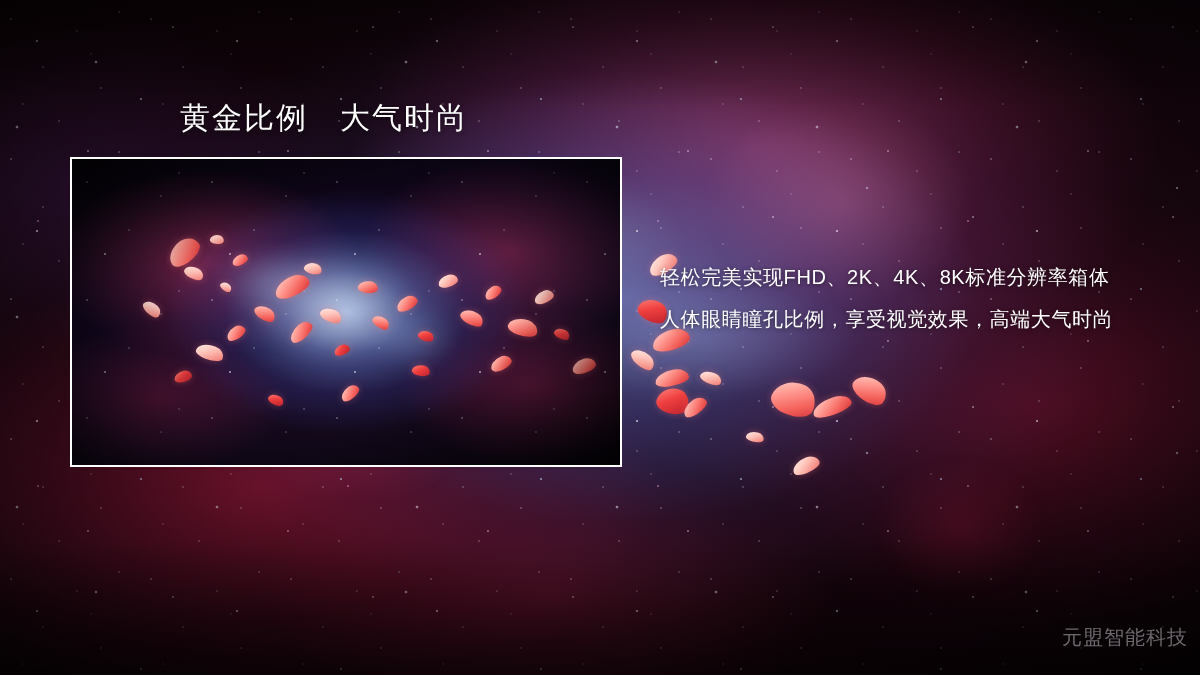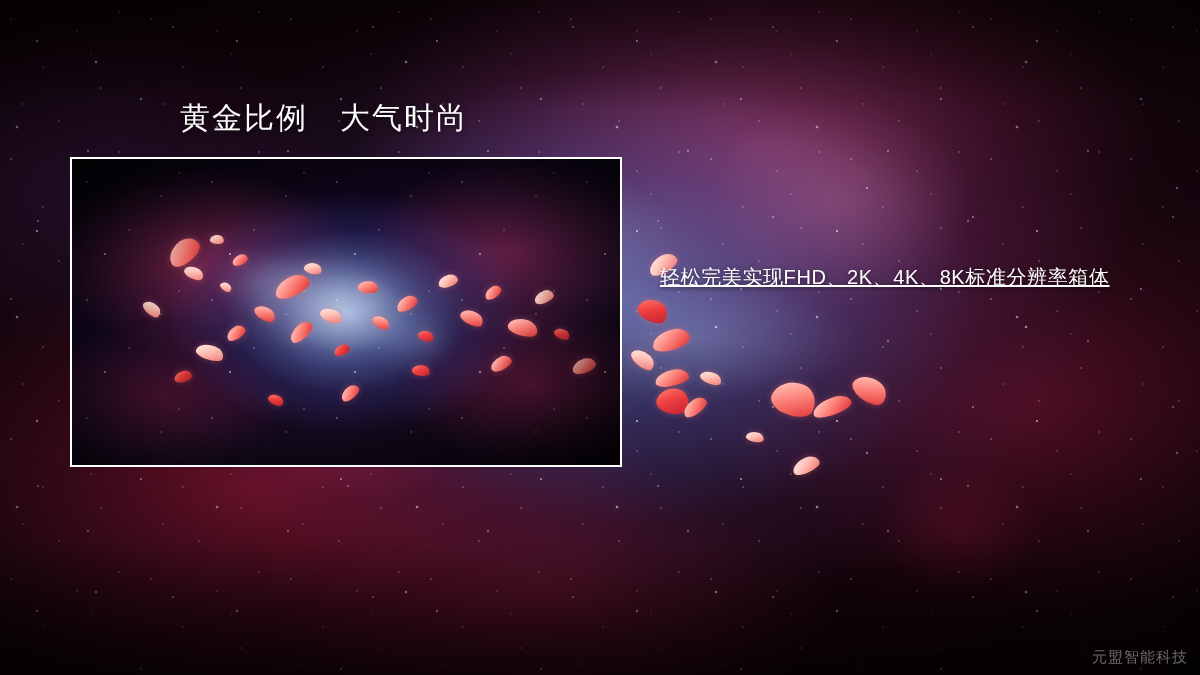--- a/index.html
+++ b/index.html
@@ -164,27 +164,26 @@
     top: 256px;
     width: 500px;
   }
   .body-line {
     font-size: 20px;
     line-height: 42px;
     color: #ffffff;
     letter-spacing: 0.6px;
     white-space: nowrap;
     text-shadow: 0 1px 4px rgba(0,0,0,0.5);
-    text-decoration: underline;
   }
   #watermark {
     position: absolute;
     right: 12px;
-    bottom: 8px;
-    font-size: 15px;
+    bottom: 24px;
+    font-size: 20px;
     letter-spacing: 1px;
     color: rgba(168,168,172,0.62);
   }
 </style>
 </head>
 <body>
 
 <div id="slide">
 
   <div class="bg-layer" id="bg-base"></div>
@@ -246,17 +245,18 @@
         <div class="petal" style="left: 268px; top: 228px; width: 20px; height: 12px; transform: rotate(-36deg);"></div>
         <div class="petal deep" style="left: 196px; top: 236px; width: 16px; height: 10px; transform: rotate(30deg);"></div>
         <div class="petal" style="left: 500px; top: 200px; width: 24px; height: 14px; transform: rotate(-16deg);"></div>
         <div class="petal pale" style="left: 70px; top: 144px; width: 20px; height: 12px; transform: rotate(44deg);"></div>
       </div>
     <div id="panel-vignette"></div>
   </div>
 
   <div id="body-copy">
     <div class="body-line">轻松完美实现FHD、2K、4K、8K标准分辨率箱体</div>
+    <div class="body-line">人体眼睛瞳孔比例，享受视觉效果，高端大气时尚</div>
   </div>
 
   <div id="watermark">元盟智能科技</div>
 
 </div>
 
 </body></html>

